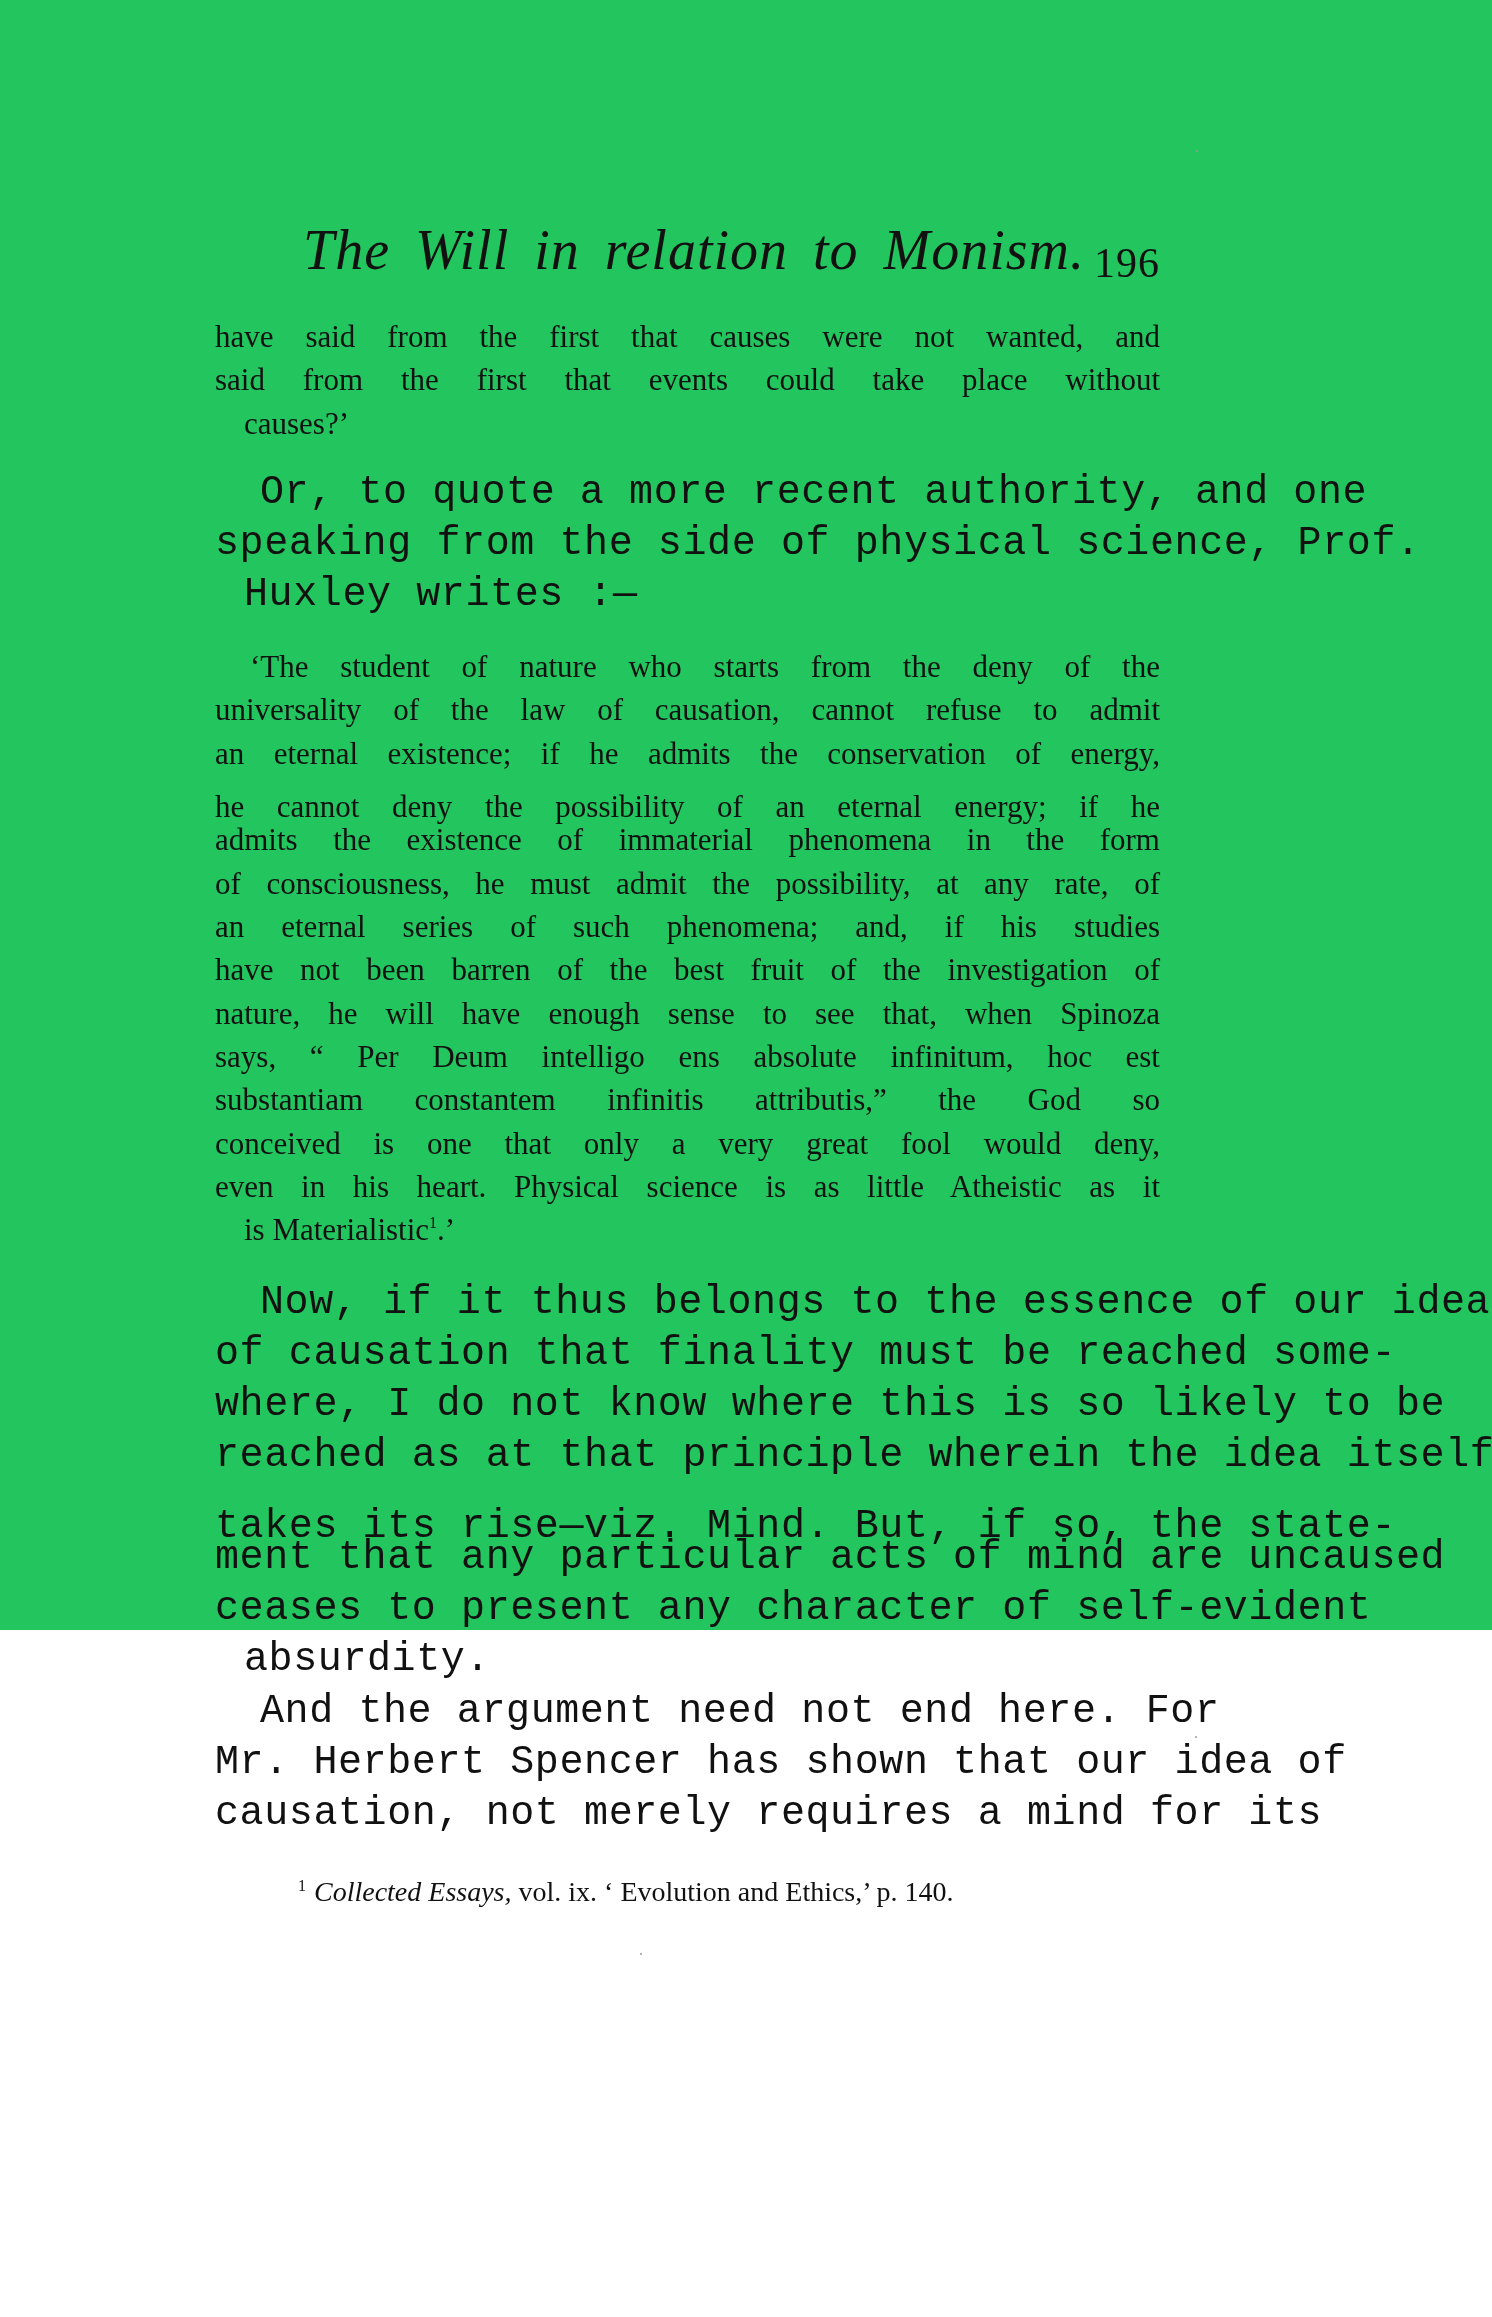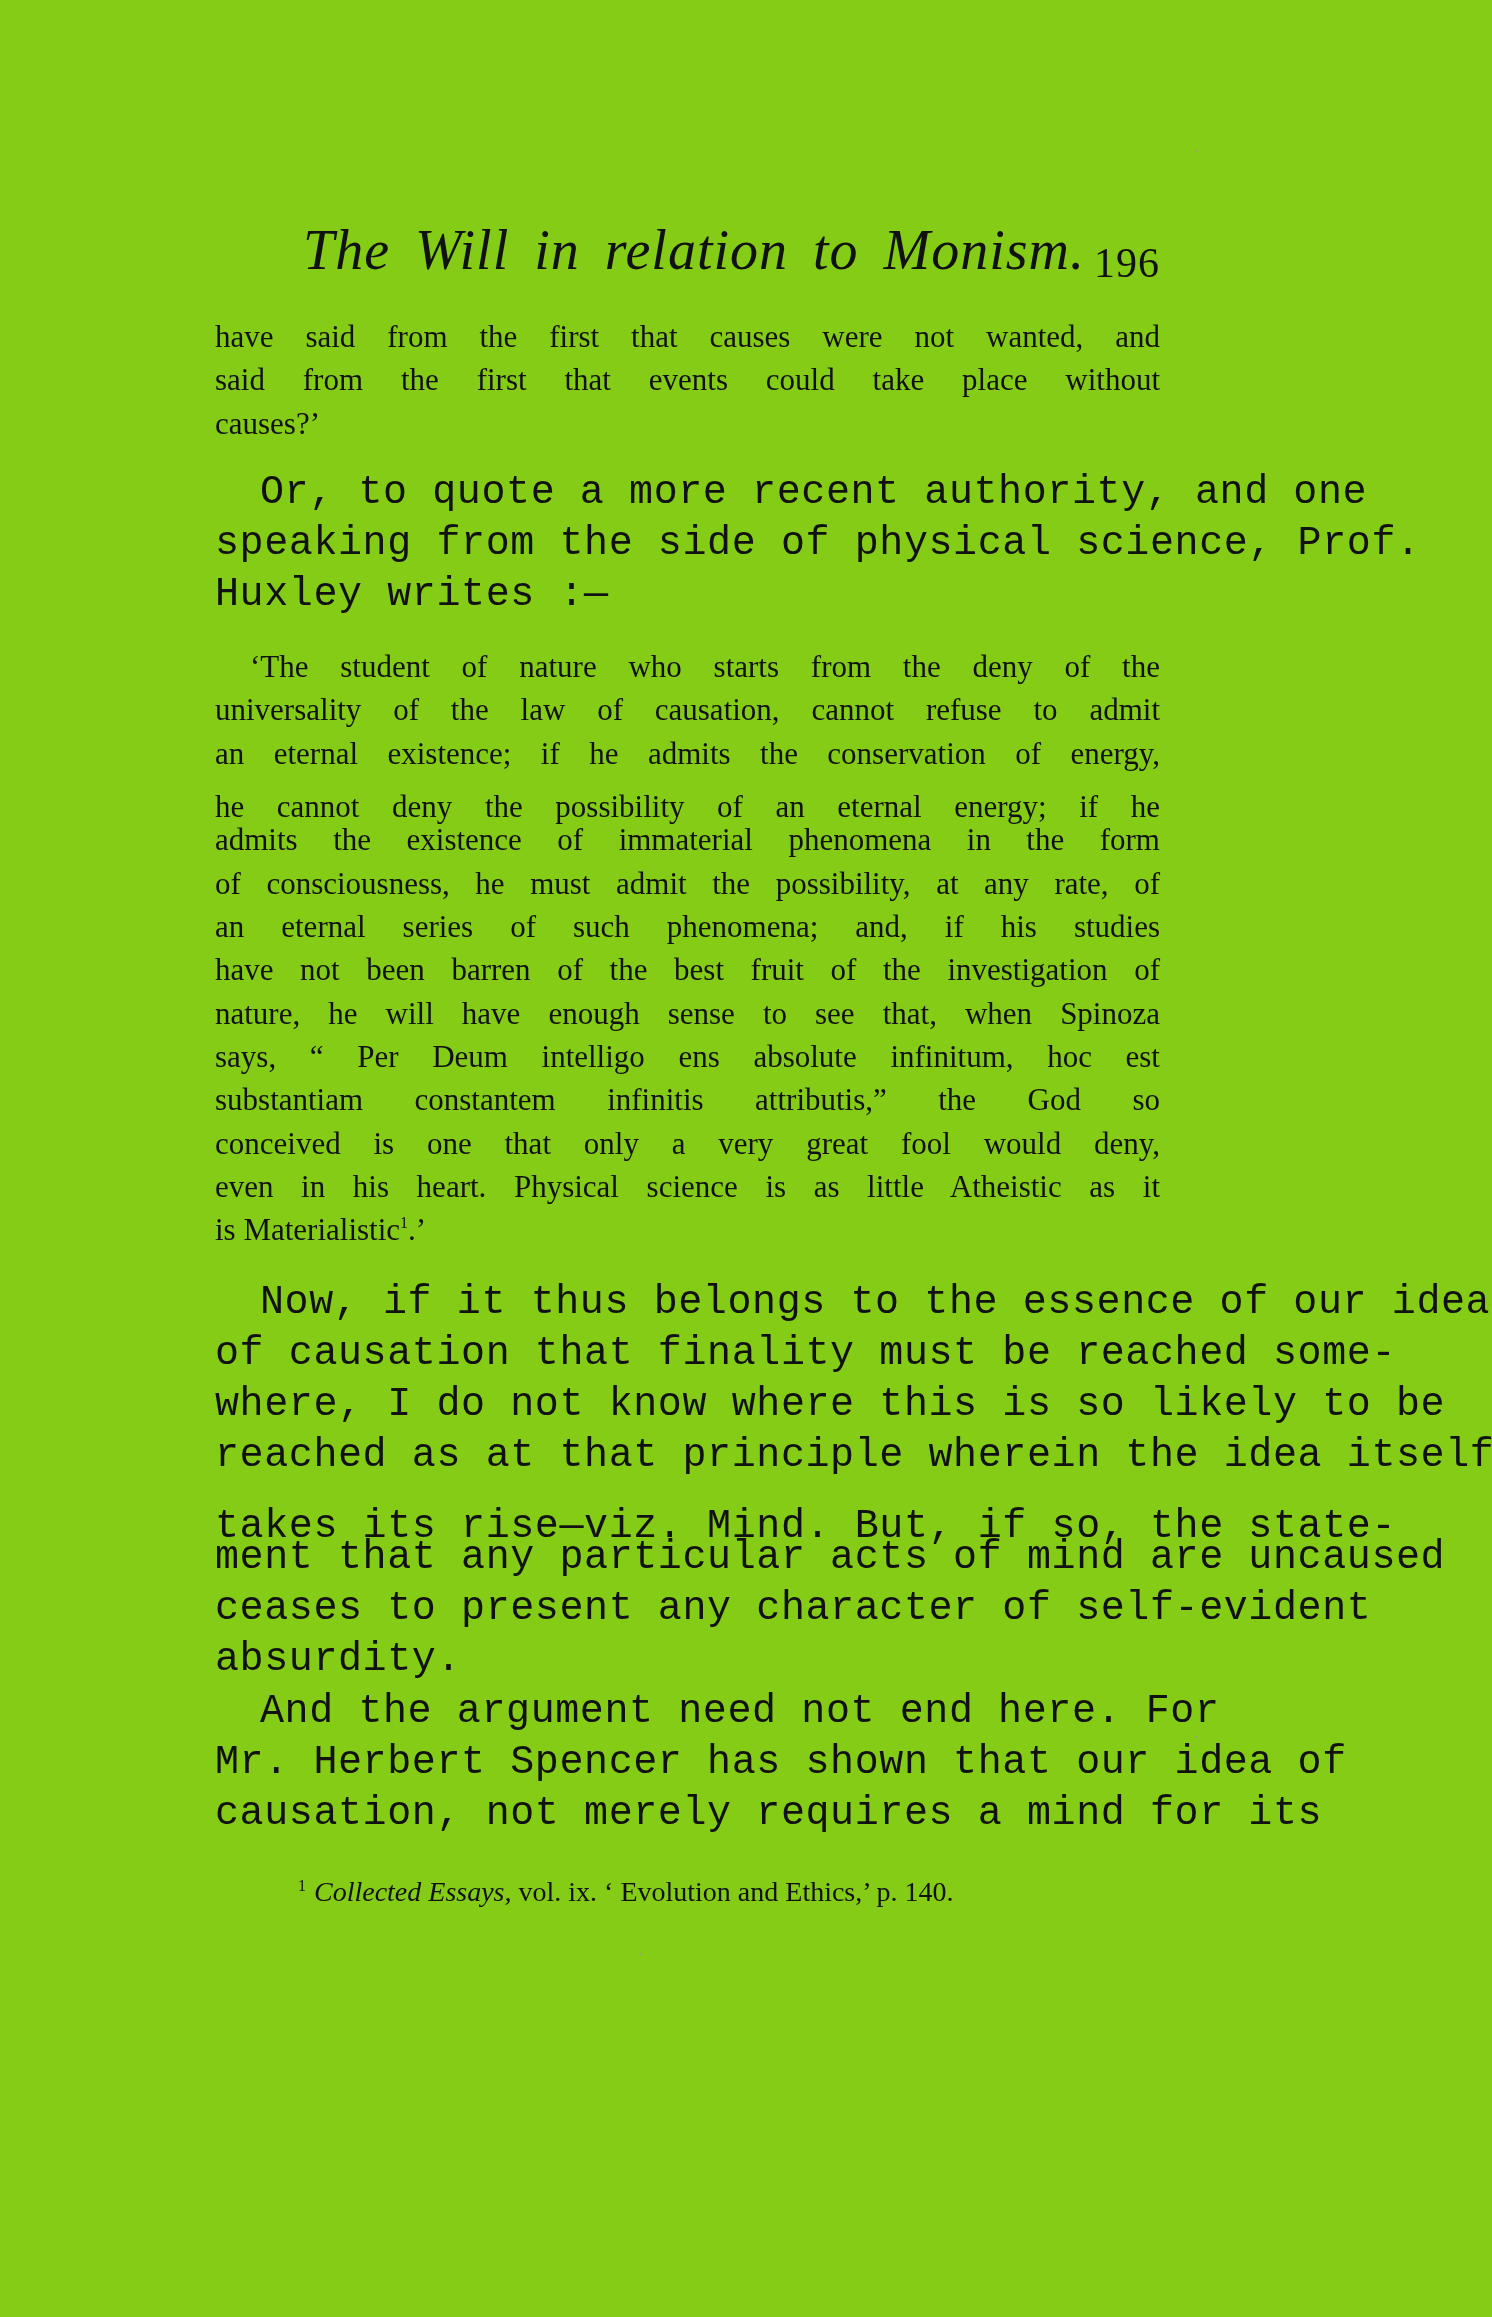--- a/index.html
+++ b/index.html
@@ -1,19 +1,19 @@
 <!DOCTYPE html>
 <html><head>
 <meta charset="utf-8">
 <style>
   html, body { margin: 0; padding: 0; background: #ffffff; }
   body { width: 1492px; height: 2317px; position: relative; overflow: hidden; color: #111111; }
-  .page { position: absolute; left: 0; top: 0; width: 1492px; height: 2317px; background: #84cc16; }
+  .page { position: absolute; left: 0; top: 0; width: 1492px; height: 1630px; background: #22c55e; }
   .line { position: absolute; left: 215px; width: 945px; white-space: nowrap; font-family: "Liberation Serif", "DejaVu Serif", serif; text-align: justify; text-align-last: justify; }
-  .line.last { text-align-last: left; }
+  .line.last { text-align-last: left; margin-left: 29px; }
   .header { position: absolute; left: 303px; width: 857px; top: 218px; height: 60px; font-family: "Liberation Serif", serif; }
   .running-title { position: absolute; left: 0; bottom: 0; font-style: italic; font-size: 56px; letter-spacing: 1px; word-spacing: 10px; line-height: 1; }
   .page-number { position: absolute; right: 0; bottom: -6px; font-size: 42px; line-height: 1; letter-spacing: 1px; }
   .small { font-size: 31px; line-height: 1; height: 36px; }
   .large { font-size: 40px; line-height: 1; height: 46px; letter-spacing: 0.6px; font-family: Liberation Mono, monospace; }
   .indent-large { left: 260px; width: 900px; }
   .indent-small { left: 250px; width: 910px; }
   .footnote { position: absolute; left: 278px; top: 1876px; font-family: "Liberation Serif", serif; font-size: 28px; white-space: nowrap; margin-left: 20px; }
   .footnote .fn-mark { font-size: 16px; vertical-align: 10px; margin-right: 8px; }
   .footnote .fn-title { font-style: italic; }

